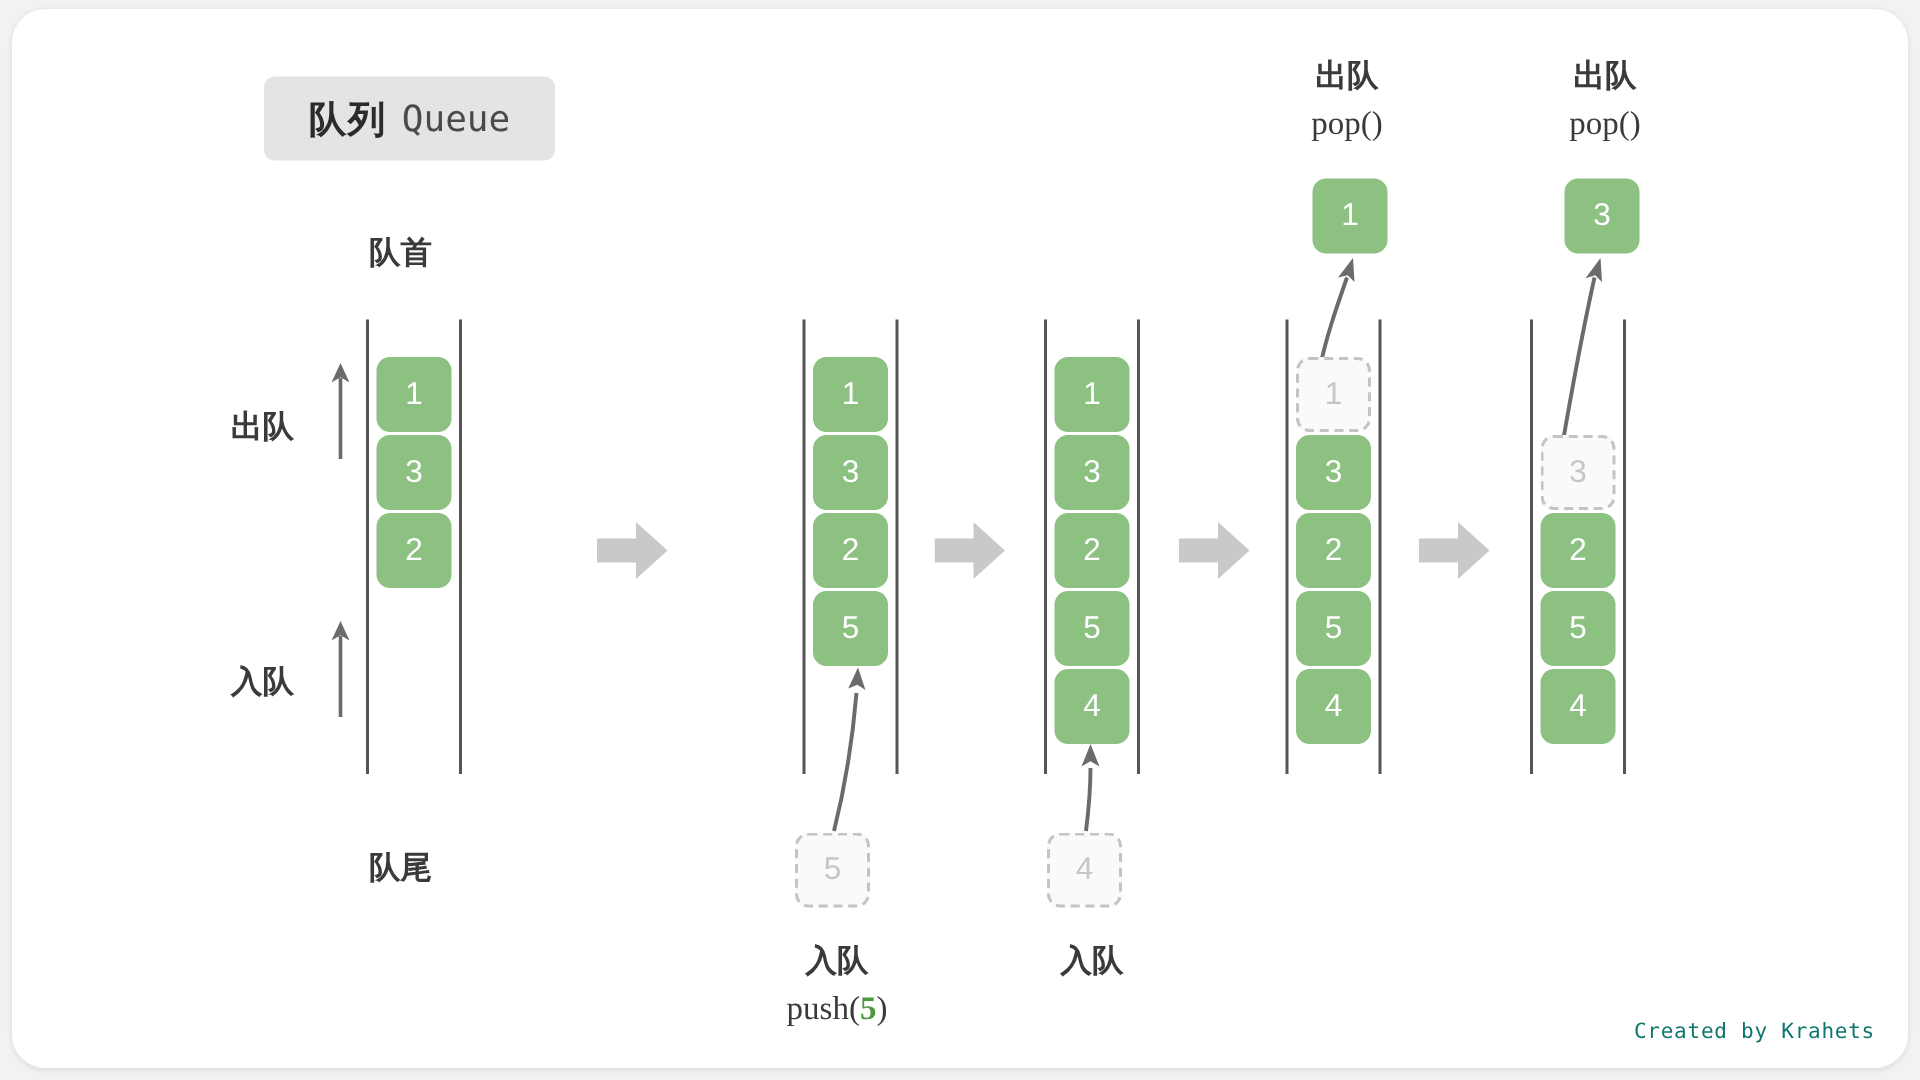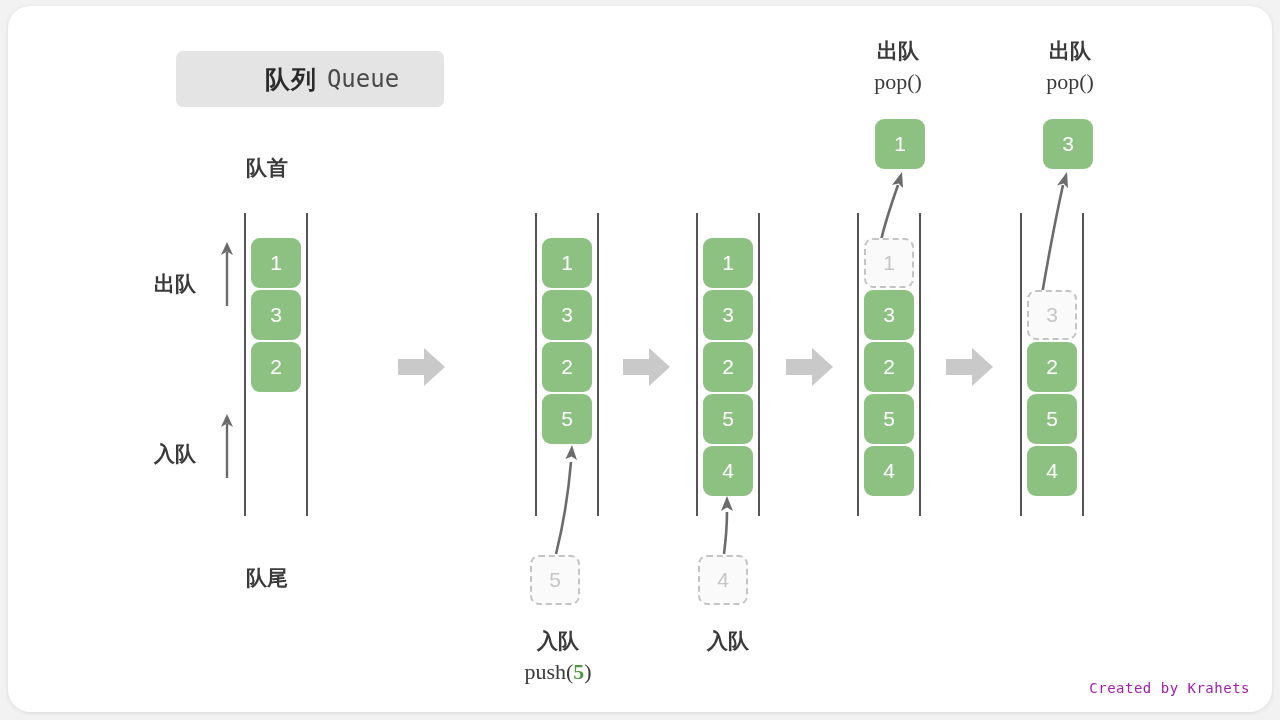--- a/index.html
+++ b/index.html
@@ -28,29 +28,28 @@
     background: #ffffff;
     border-radius: 22px;
     box-shadow: 0 1px 4px rgba(0,0,0,0.10);
   }
 
   
   #title-badge {
     position: absolute;
     left: 168px;
     top: 45px;
-    width: 224px;
+    width: 194px;
     height: 56px;
     background: #e4e4e4;
     border-radius: 7px;
     display: flex;
     align-items: center;
     justify-content: center;
     gap: 10px;
-    padding-left: 44px;
   }
   #title-badge .cn {
     font-size: 25px;
     font-weight: bold;
     color: #2b2b2b;
     letter-spacing: 1px;
   }
   #title-badge .en {
     font-size: 24px;
     color: #4a4a4a;
@@ -122,21 +121,21 @@
 
   
   .thin-arrow { position: absolute; }
 
   
   #credit {
     position: absolute;
     right: 22px;
     bottom: 16px;
     font-size: 14px;
-    color: #a21caf;
+    color: #0f766e;
     font-family: "DejaVu Sans Mono", "Liberation Mono", monospace;
     letter-spacing: 0.5px;
   }
 </style>
 </head>
 <body>
 
 <div id="stage">
   <div id="card">
 

